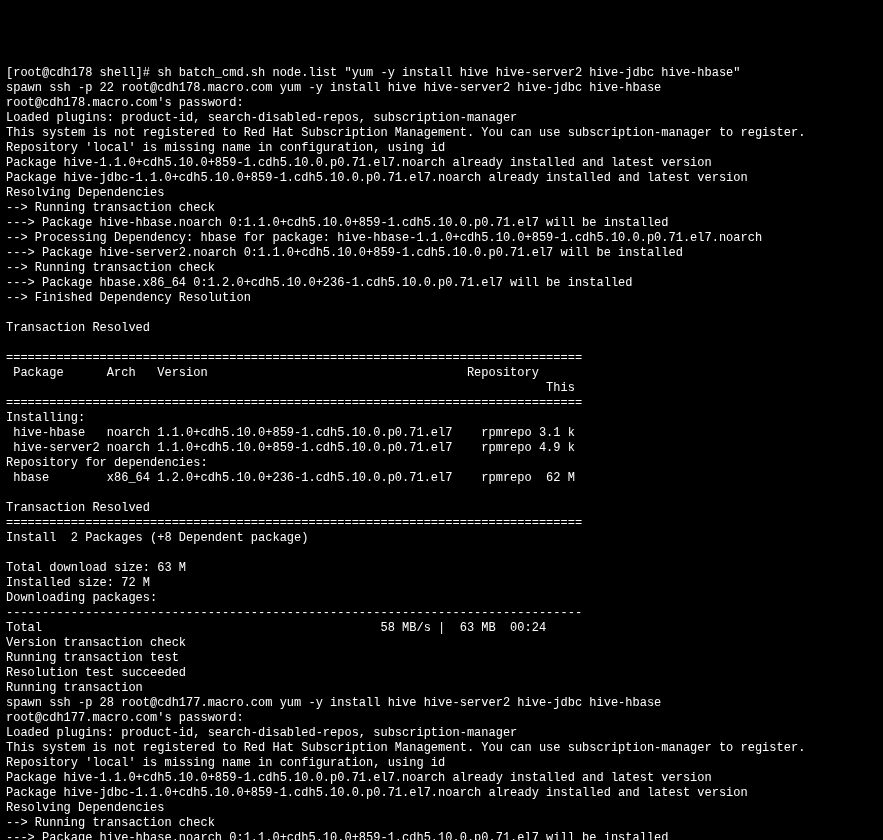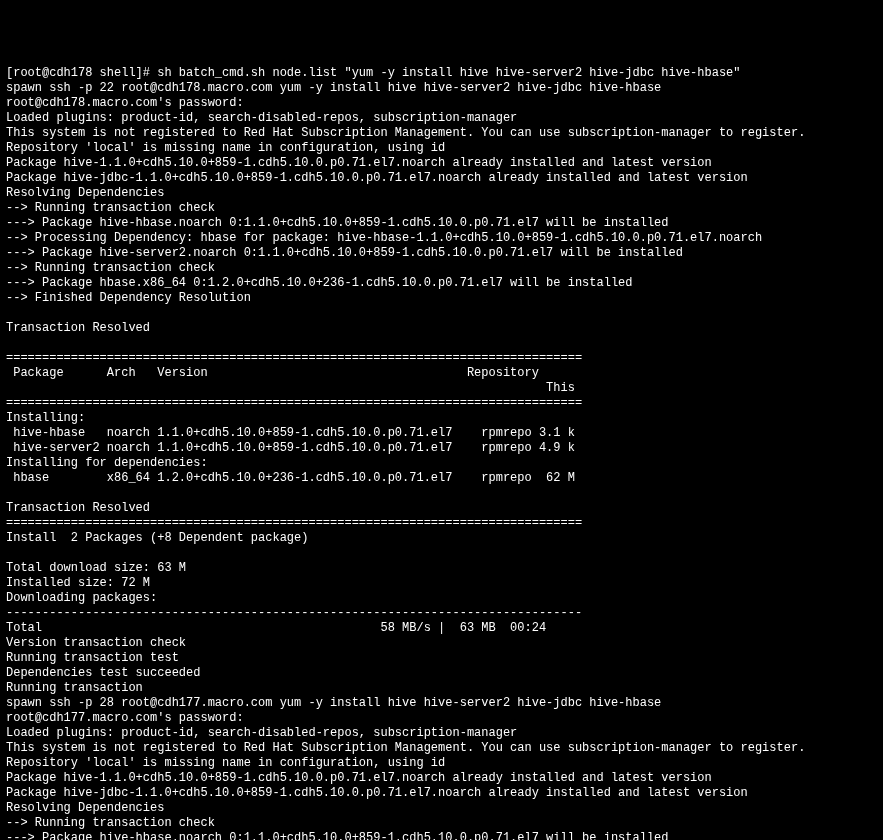--- a/index.html
+++ b/index.html
@@ -41,35 +41,35 @@
 <span></span>
 <span>Transaction Resolved</span>
 <span></span>
 <span>================================================================================</span>
 <span> Package      Arch   Version                                    Repository</span>
 <span>                                                                           This</span>
 <span>================================================================================</span>
 <span>Installing:</span>
 <span> hive-hbase   noarch 1.1.0+cdh5.10.0+859-1.cdh5.10.0.p0.71.el7    rpmrepo 3.1 k</span>
 <span> hive-server2 noarch 1.1.0+cdh5.10.0+859-1.cdh5.10.0.p0.71.el7    rpmrepo 4.9 k</span>
-<span>Installing for dependencies:</span>
+<span>Repository for dependencies:</span>
 <span> hbase        x86_64 1.2.0+cdh5.10.0+236-1.cdh5.10.0.p0.71.el7    rpmrepo  62 M</span>
 <span></span>
 <span>Transaction Resolved</span>
 <span>================================================================================</span>
 <span>Install  2 Packages (+8 Dependent package)</span>
 <span></span>
 <span>Total download size: 63 M</span>
 <span>Installed size: 72 M</span>
 <span>Downloading packages:</span>
 <span>--------------------------------------------------------------------------------</span>
 <span>Total                                               58 MB/s |  63 MB  00:24</span>
 <span>Version transaction check</span>
 <span>Running transaction test</span>
-<span>Dependencies test succeeded</span>
+<span>Resolution test succeeded</span>
 <span>Running transaction</span>
 <span>spawn ssh -p 28 root@cdh177.macro.com yum -y install hive hive-server2 hive-jdbc hive-hbase</span>
 <span>root@cdh177.macro.com's password:</span>
 <span>Loaded plugins: product-id, search-disabled-repos, subscription-manager</span>
 <span>This system is not registered to Red Hat Subscription Management. You can use subscription-manager to register.</span>
 <span>Repository 'local' is missing name in configuration, using id</span>
 <span>Package hive-1.1.0+cdh5.10.0+859-1.cdh5.10.0.p0.71.el7.noarch already installed and latest version</span>
 <span>Package hive-jdbc-1.1.0+cdh5.10.0+859-1.cdh5.10.0.p0.71.el7.noarch already installed and latest version</span>
 <span>Resolving Dependencies</span>
 <span>--&gt; Running transaction check</span>

